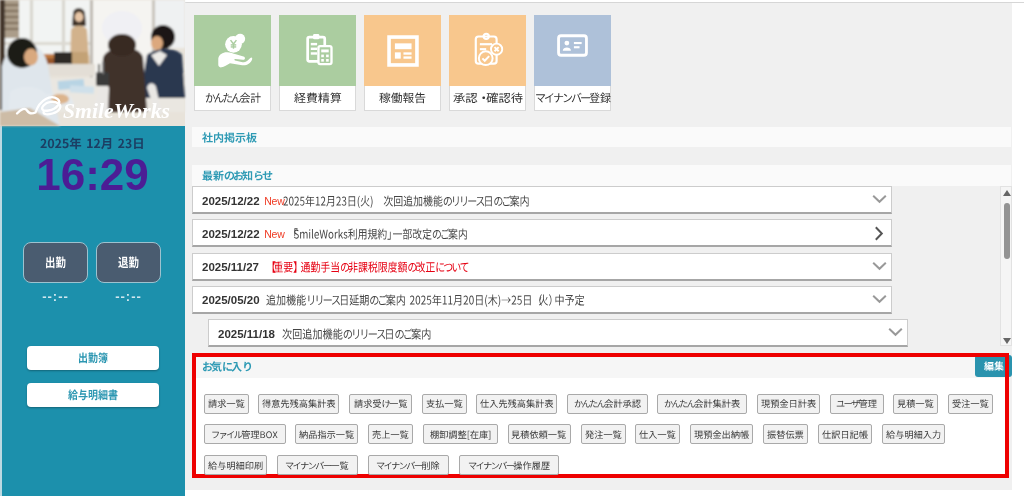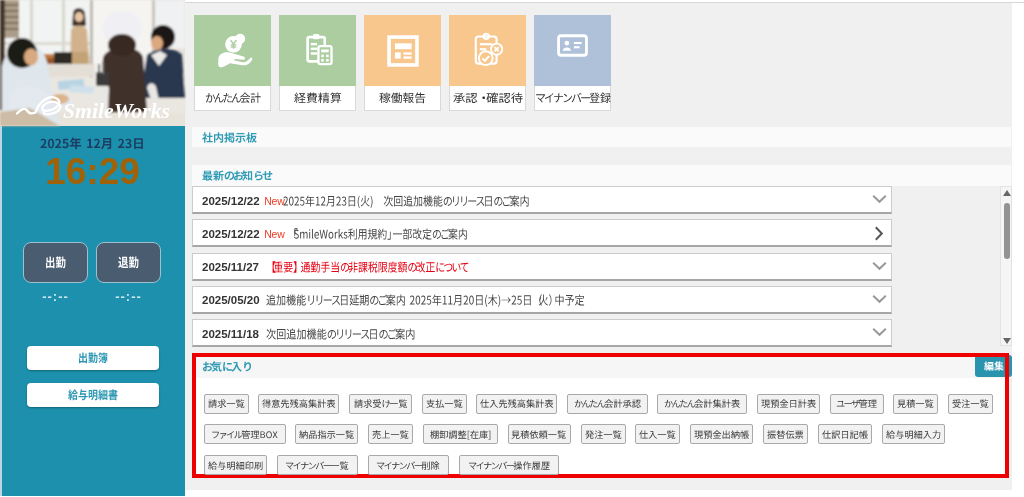--- a/index.html
+++ b/index.html
@@ -319,21 +319,21 @@
         <use href="#qc9" x="2970.6"></use>
         <use href="#qci" x="3070.6"></use>
       </svg>
     </div>
 <div style="position:absolute;right:4px;top:8px;">
       <svg width="15" height="8" viewBox="0 0 15 8">
         <path d="M1.2 0.8 L7.5 6.8 L13.8 0.8" stroke="#999" stroke-width="2" fill="none"></path>
       </svg>
     </div>
 </div>
-<div class="row" style="top:319.2px;">
+<div class="row" style="top:319.2px;margin-left:16px;">
 <span class="rdate">2025/11/18</span>
 <div style="position:absolute;left:72.7px;top:7.5px;">
       <svg width="149.4" height="12.0" viewBox="0 -88 1474 100" preserveAspectRatio="none" fill="#444444">
         <use href="#qbn"></use>
         <use href="#qbo" x="100"></use>
         <use href="#qbp" x="200"></use>
         <use href="#qbq" x="300"></use>
         <use href="#qbr" x="400"></use>
         <use href="#qbs" x="500"></use>
         <use href="#qbt" x="600"></use>
@@ -712,21 +712,21 @@
       <use href="#qfg" x="177"></use>
       <use href="#qfh" x="236"></use>
       <use href="#qfi" x="372"></use>
       <use href="#qfe" x="431"></use>
       <use href="#qfj" x="490"></use>
       <use href="#qfe" x="626"></use>
       <use href="#qfk" x="685"></use>
       <use href="#qfl" x="744"></use>
     </svg>
   </div>
-<div class="ab" style="left:0;top:152.5px;width:185px;text-align:center;font-size:37px;font-weight:bold;color:#a16207;line-height:1;letter-spacing:0px;">16:29</div>
+<div class="ab" style="left:0;top:152.5px;width:185px;text-align:center;font-size:44px;font-weight:bold;color:#4c1d95;line-height:1;letter-spacing:0px;">16:29</div>
 <div class="ab" style="left:23px;top:242px;width:65px;height:41px;background:#4A5C70;border:1.5px solid #9DC2CF;border-radius:8px;display:flex;align-items:center;justify-content:center;">
     <svg width="21.0" height="12.5" viewBox="0 -88 200 100" preserveAspectRatio="none" fill="#fff">
       <use href="#qfm"></use>
       <use href="#qfn" x="100"></use>
     </svg>
   </div>
 <div class="ab" style="left:96px;top:242px;width:65px;height:41px;background:#4A5C70;border:1.5px solid #9DC2CF;border-radius:8px;display:flex;align-items:center;justify-content:center;">
     <svg width="21.0" height="12.5" viewBox="0 -88 200 100" preserveAspectRatio="none" fill="#fff">
       <use href="#qfo"></use>
       <use href="#qfn" x="100"></use>

